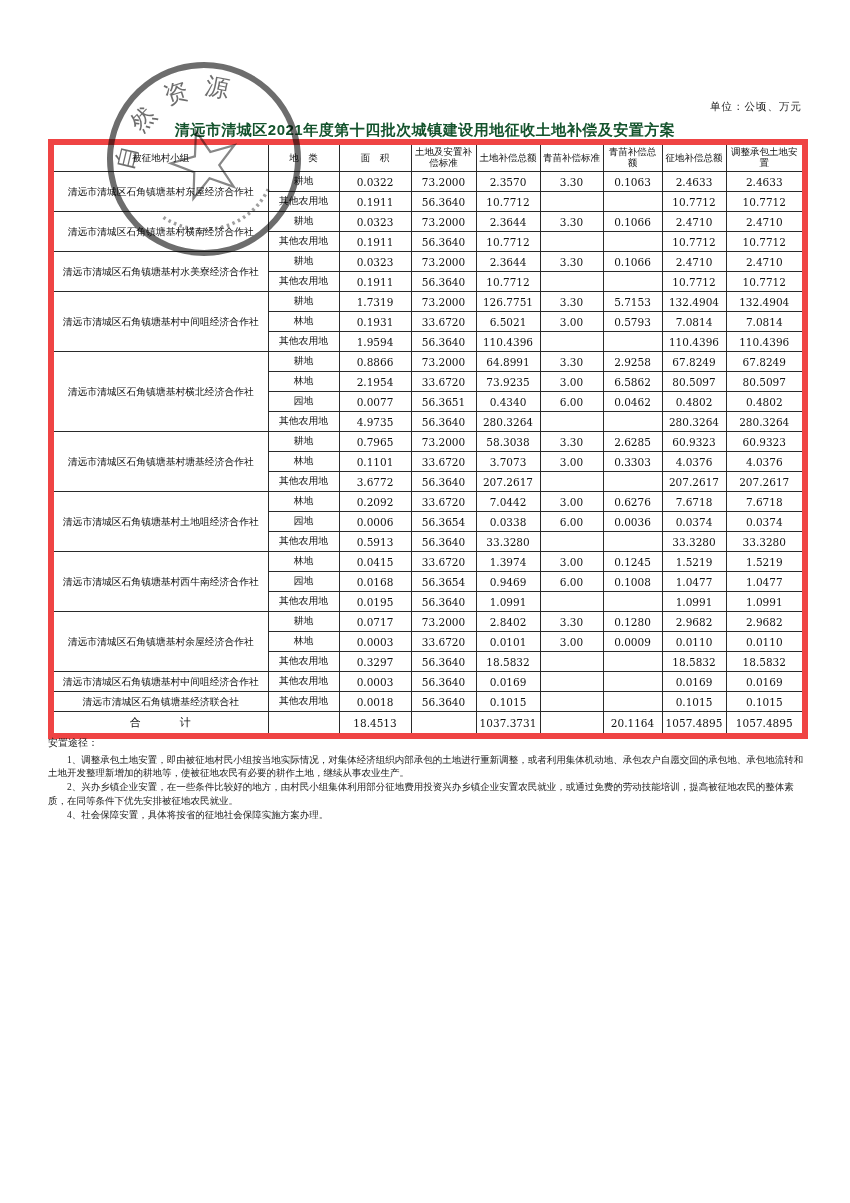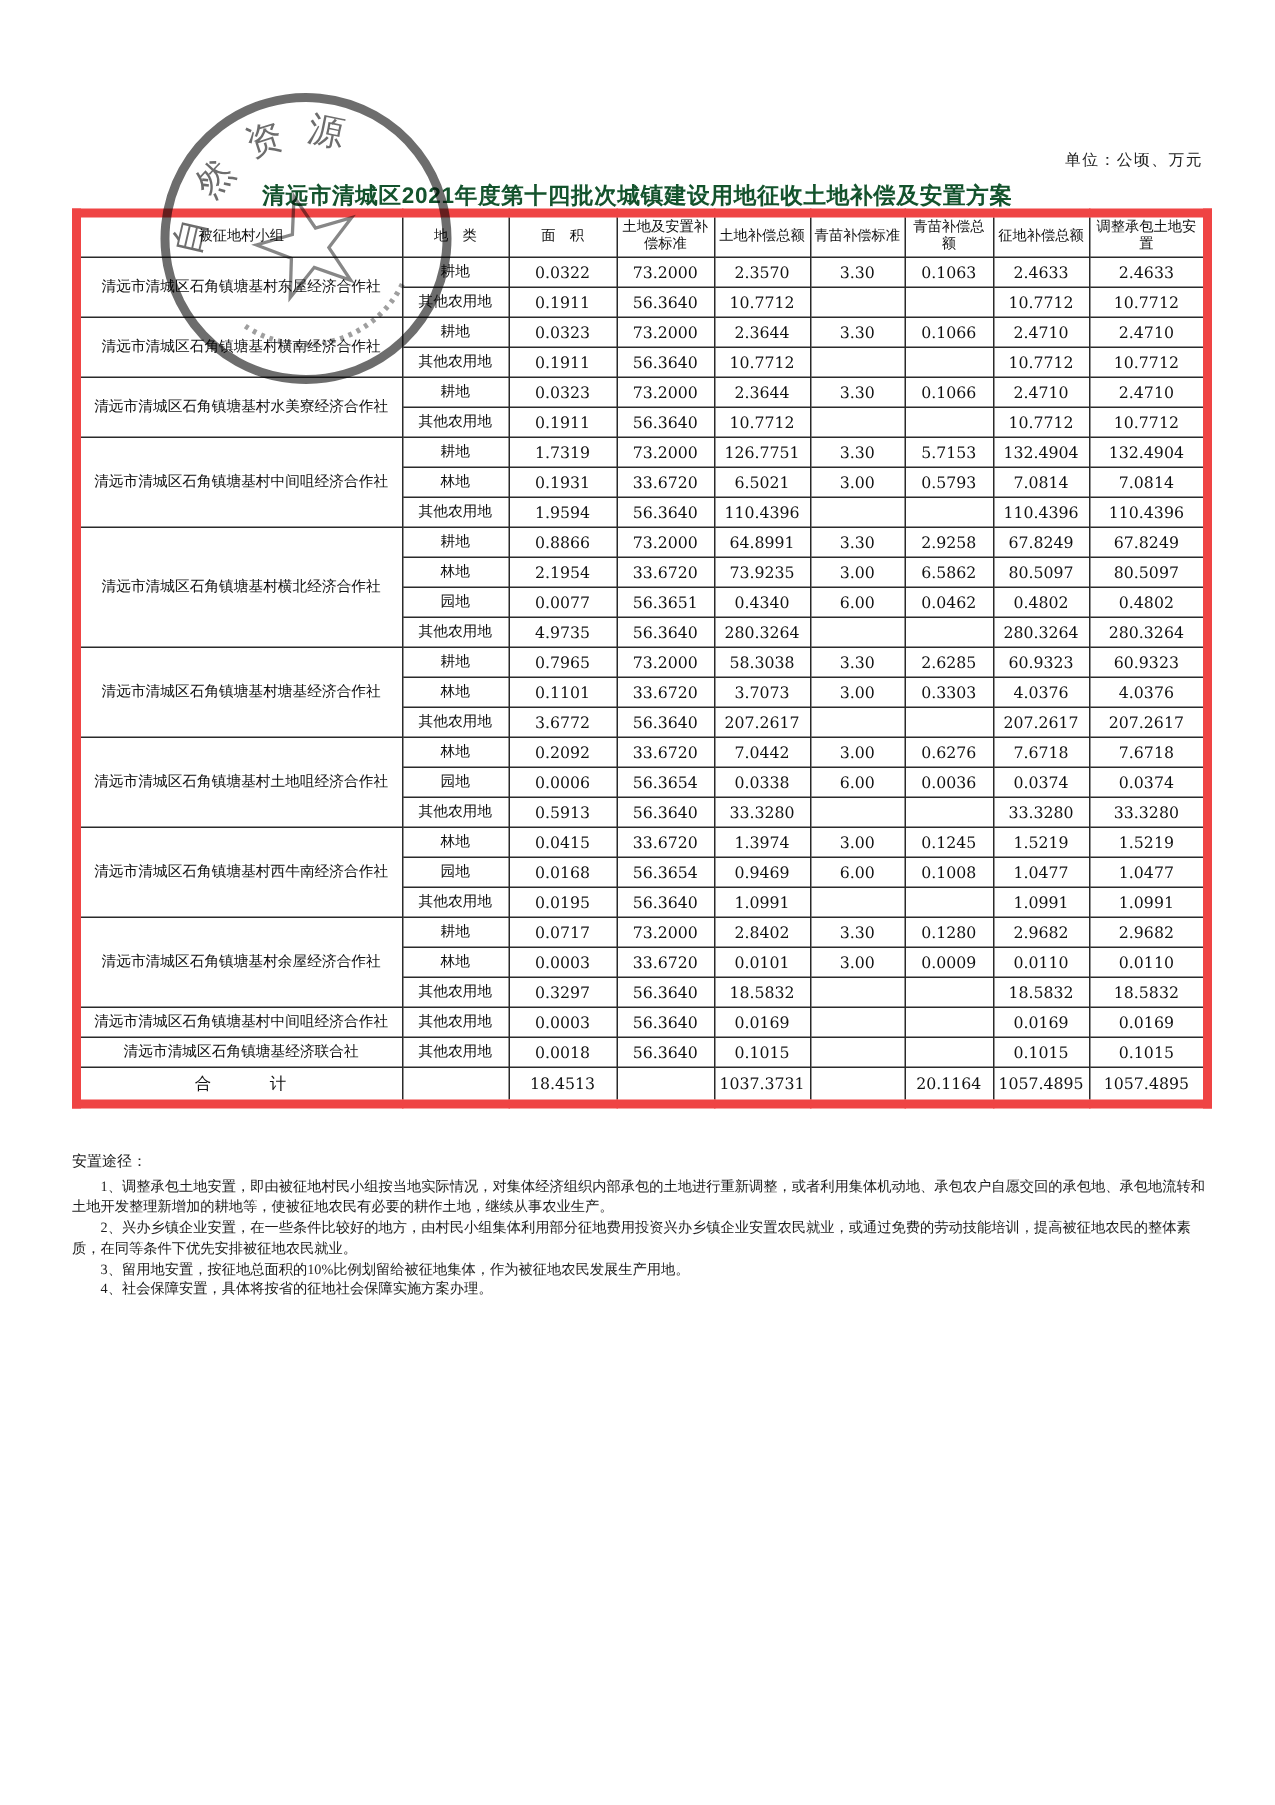--- a/index.html
+++ b/index.html
@@ -39,21 +39,21 @@
   }
   .comp td.name{
     font-size:9.8px;white-space:normal;line-height:1.2;
     font-family:"Liberation Serif", serif;
   }
   .comp td.landtype{font-size:9.8px;font-family:"Liberation Serif", serif;}
   .comp tr.total-row td{height:21px;font-size:10.5px;}
   .comp tr.total-row td.tlabel{letter-spacing:14px;font-size:11px;padding-left:14px;}
 
   .notes{
-    position:absolute;left:48px;top:768px;width:756px;
+    position:absolute;left:48px;top:736px;width:756px;
     font-size:9.5px;line-height:1.45;color:#1c1c1c;
   }
   .notes .heading{font-size:10px;margin:0 0 3px 0;}
   .notes p{margin:0;text-indent:2em;}
 
   .seal{
     position:absolute;left:103px;top:58px;width:202px;height:202px;
     transform:rotate(-16deg);opacity:0.82;mix-blend-mode:multiply;
     pointer-events:none;
   }
@@ -401,18 +401,17 @@
       <textPath href="#arcTop" startOffset="8%">自然资源</textPath>
     </text>
     <path d="M 46,146 A 72,72 0 0 0 156,146" fill="none" stroke="#3a3a3a" stroke-width="3.5" stroke-dasharray="2.5,3.5" opacity="0.6"></path>
   </svg>
 
   <div class="notes">
     <p class="heading" style="text-indent:0;">安置途径：</p>
     <div>
         <p>1、调整承包土地安置，即由被征地村民小组按当地实际情况，对集体经济组织内部承包的土地进行重新调整，或者利用集体机动地、承包农户自愿交回的承包地、承包地流转和土地开发整理新增加的耕地等，使被征地农民有必要的耕作土地，继续从事农业生产。</p>
         <p>2、兴办乡镇企业安置，在一些条件比较好的地方，由村民小组集体利用部分征地费用投资兴办乡镇企业安置农民就业，或通过免费的劳动技能培训，提高被征地农民的整体素质，在同等条件下优先安排被征地农民就业。</p>
-        <p>3、留用地安置，按征地总面积的10%比例划留给被征地集体，作为被征地农民发展生产用地。</p>
         <p>4、社会保障安置，具体将按省的征地社会保障实施方案办理。</p>
       </div>
   </div>
 
 </div>
 
 </body></html>

